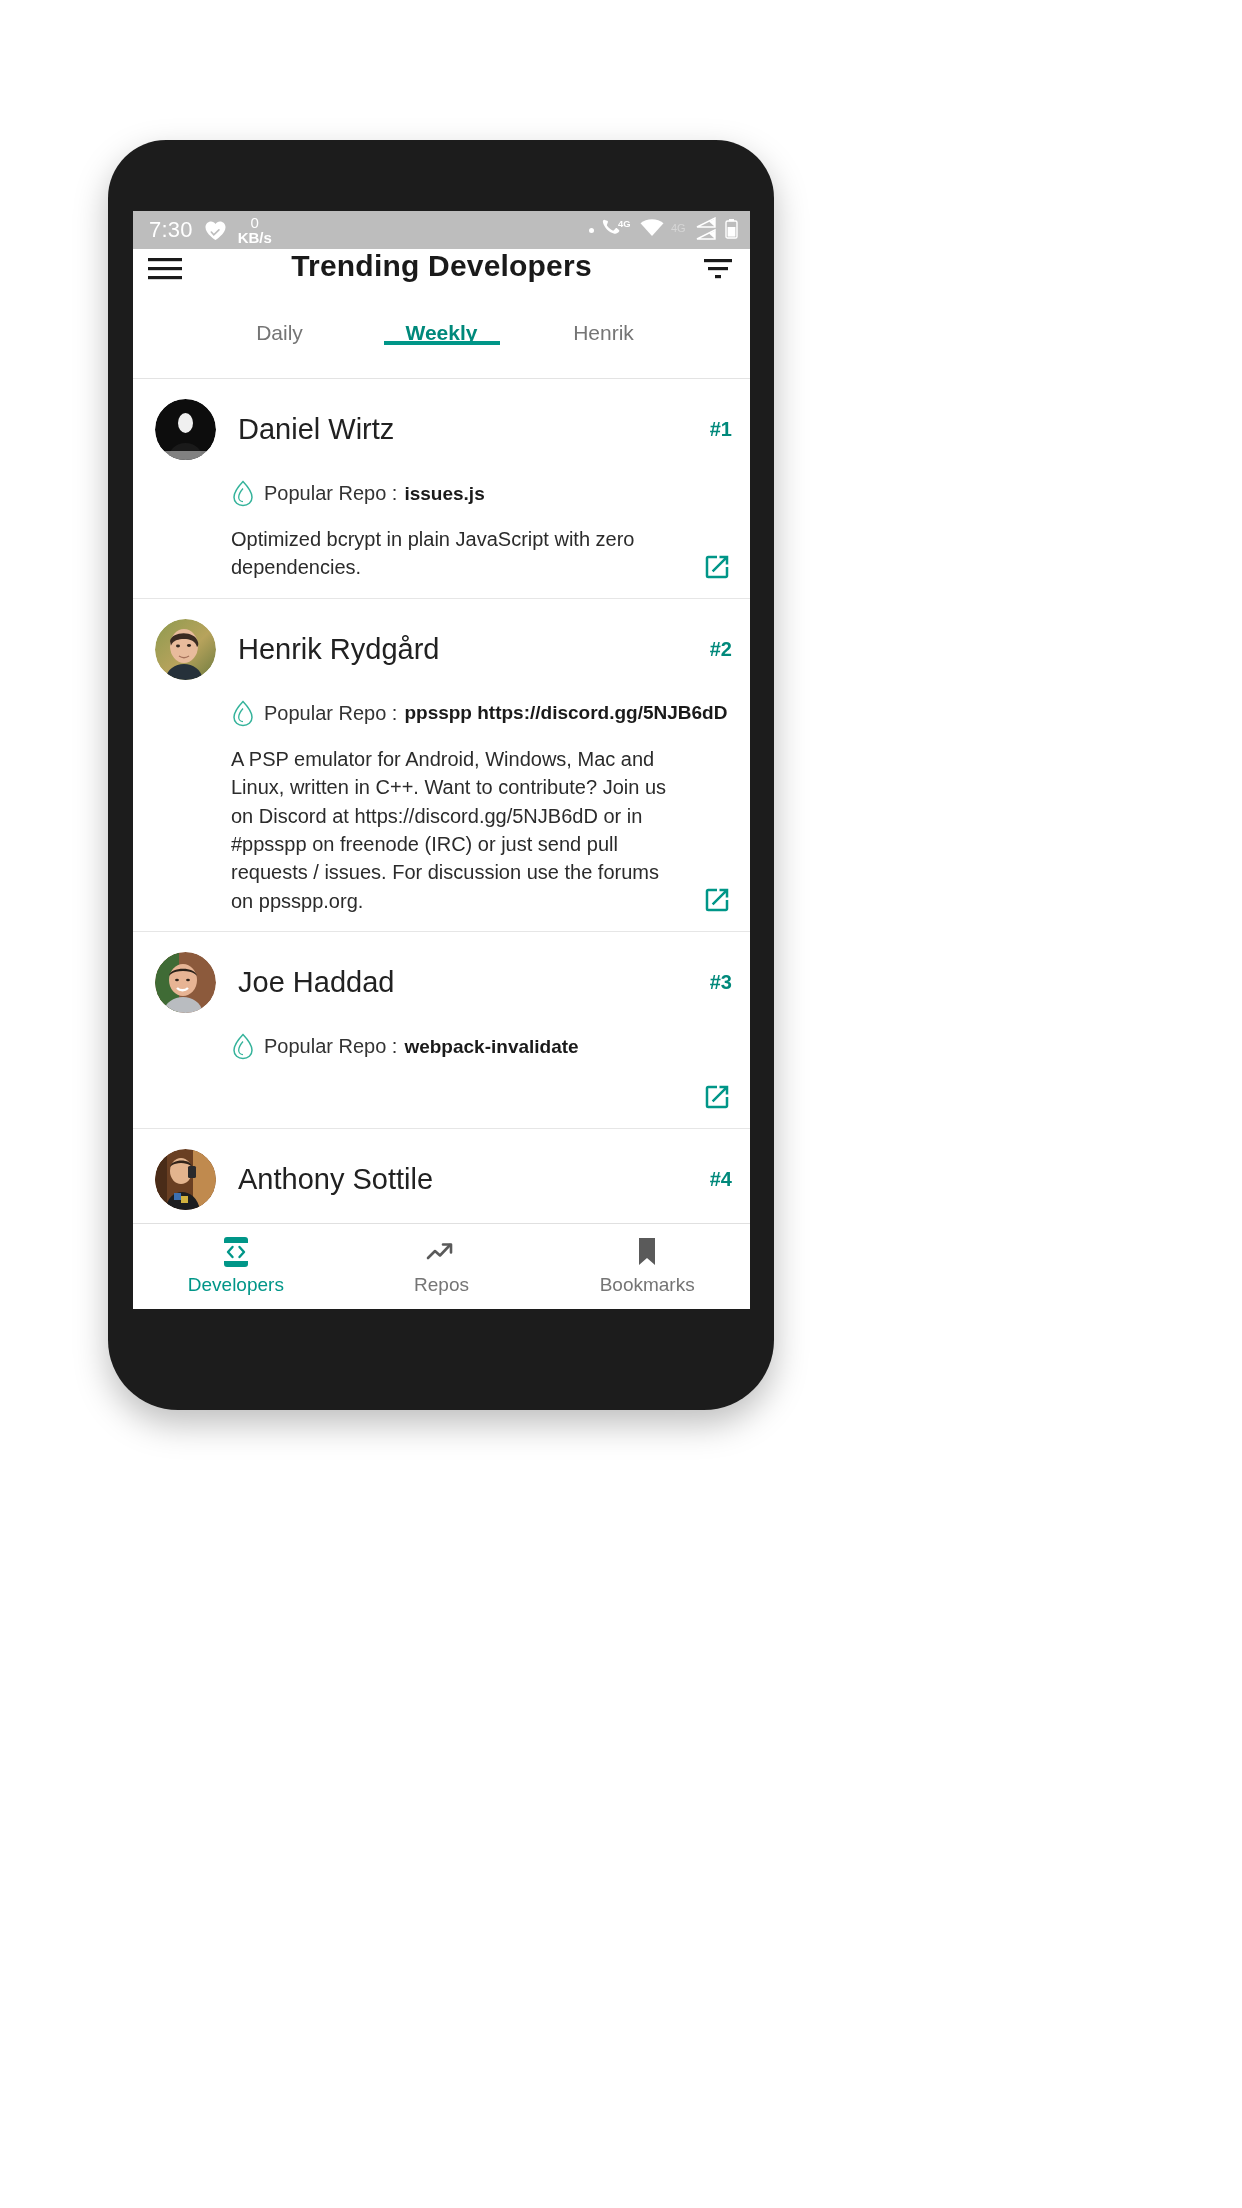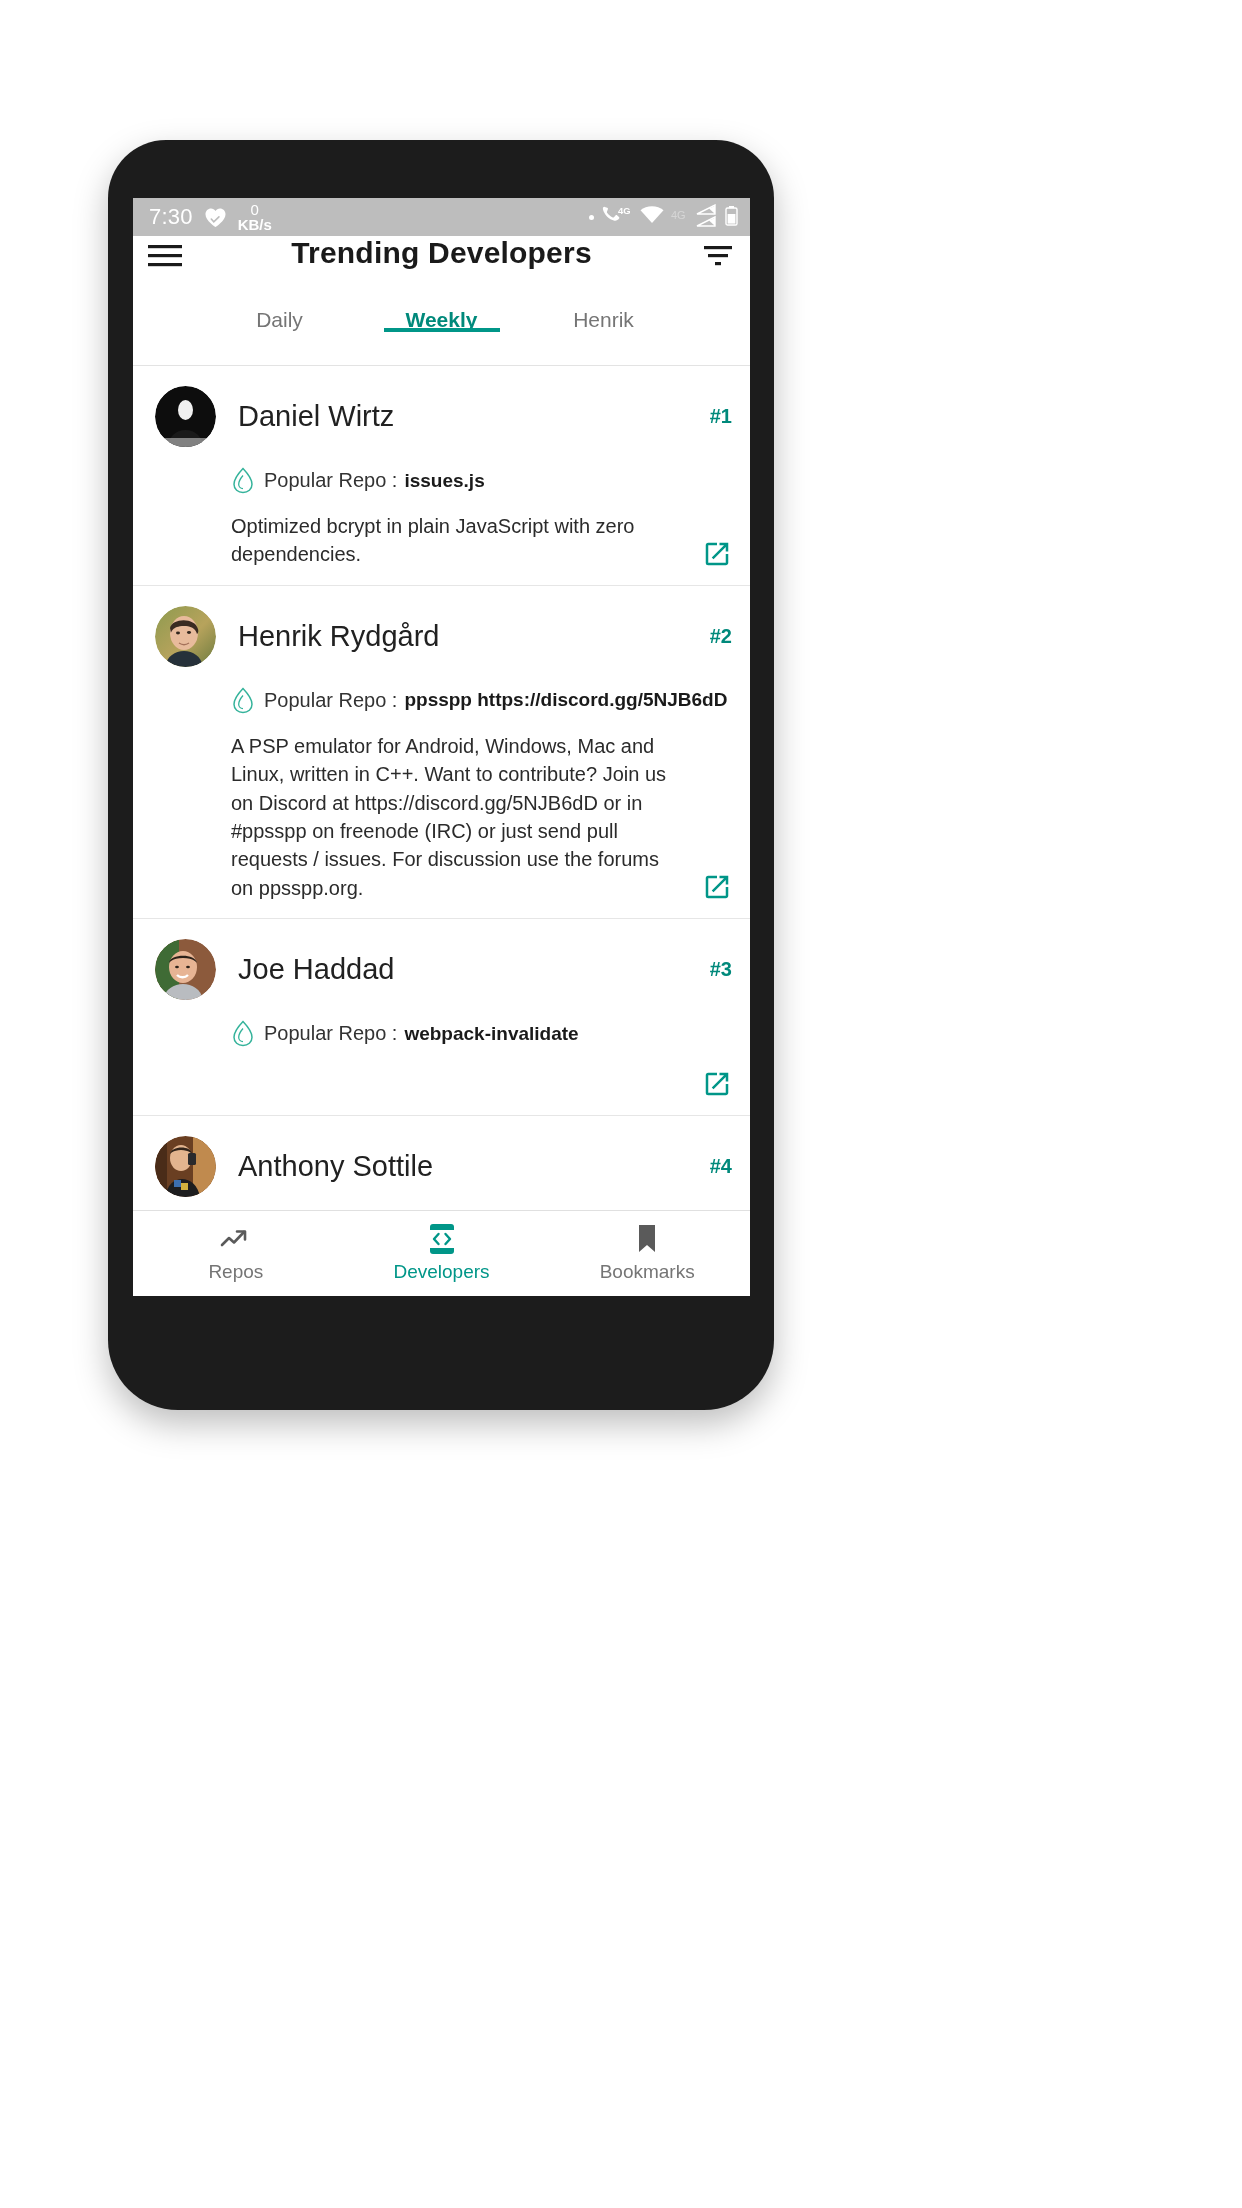--- a/index.html
+++ b/index.html
@@ -20,21 +20,21 @@
     width: 666px;
     height: 1270px;
     background: #1c1c1c;
     border-radius: 58px 58px 70px 70px;
     box-shadow: 0 14px 34px rgba(0,0,0,.26);
   }
 
   #phone-screen {
     position: absolute;
     left: 133px;
-    top: 198px;
+    top: 211px;
     width: 617px;
     height: 1098px;
     background: #ffffff;
     overflow: hidden;
     display: flex;
     flex-direction: column;
   }
 
   
   #status-bar {
@@ -437,42 +437,42 @@
         </div>
         <div class="dev-name">Anthony Sottile</div>
         <div class="rank">#4</div>
       </div>
 
     </div>
 
   </div>
 
   <div id="bottom-nav">
-    <div class="nav-item">
-      <span class="nav-ico">
-        <svg width="32" height="22" viewBox="0 0 32 22">
-          <path d="M2 17l7-7 5 4.5L24 4" stroke="#5a5a5a" stroke-width="2.6" fill="none" stroke-linecap="round" stroke-linejoin="round"></path>
-          <path d="M17 3.5h8v8" stroke="#5a5a5a" stroke-width="2.6" fill="none" stroke-linecap="round" stroke-linejoin="round"></path>
-        </svg>
-      </span>
-      <span class="nav-label">Repos</span>
-    </div>
     <div class="nav-item active">
       <span class="nav-ico">
         <svg width="26" height="32" viewBox="0 0 26 32">
           <path d="M4 1h18a3 3 0 0 1 3 3v3H1V4a3 3 0 0 1 3-3z" fill="#009688"></path>
           <path d="M1 25h24v3a3 3 0 0 1-3 3H4a3 3 0 0 1-3-3v-3z" fill="#009688"></path>
           <path d="M9.5 11L5 16l4.5 5" stroke="#009688" stroke-width="2.4" fill="none" stroke-linecap="round" stroke-linejoin="round"></path>
           <path d="M16.5 11L21 16l-4.5 5" stroke="#009688" stroke-width="2.4" fill="none" stroke-linecap="round" stroke-linejoin="round"></path>
         </svg>
       </span>
       <span class="nav-label">Developers</span>
     </div>
     <div class="nav-item">
       <span class="nav-ico">
+        <svg width="32" height="22" viewBox="0 0 32 22">
+          <path d="M2 17l7-7 5 4.5L24 4" stroke="#5a5a5a" stroke-width="2.6" fill="none" stroke-linecap="round" stroke-linejoin="round"></path>
+          <path d="M17 3.5h8v8" stroke="#5a5a5a" stroke-width="2.6" fill="none" stroke-linecap="round" stroke-linejoin="round"></path>
+        </svg>
+      </span>
+      <span class="nav-label">Repos</span>
+    </div>
+    <div class="nav-item">
+      <span class="nav-ico">
         <svg width="22" height="30" viewBox="0 0 22 30">
           <path d="M3 1h16v27l-8-7-8 7z" fill="#5a5a5a"></path>
         </svg>
       </span>
       <span class="nav-label">Bookmarks</span>
     </div>
   </div>
 
 </div>
 

